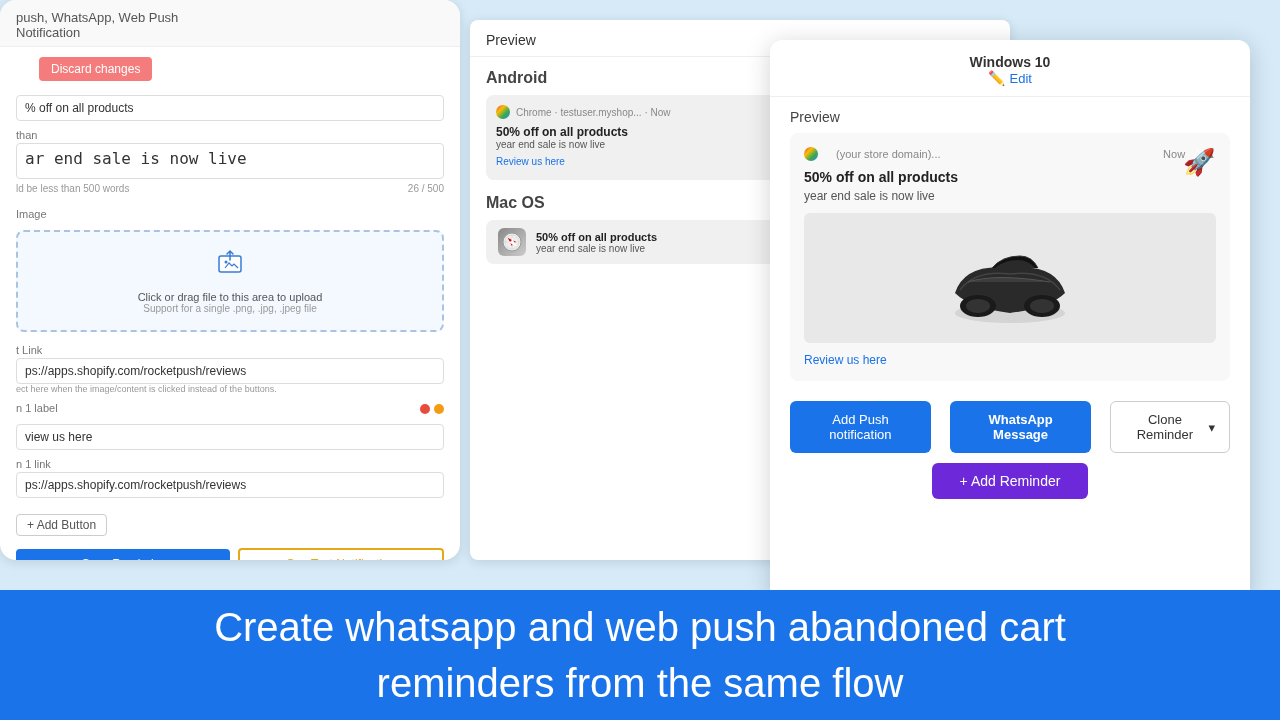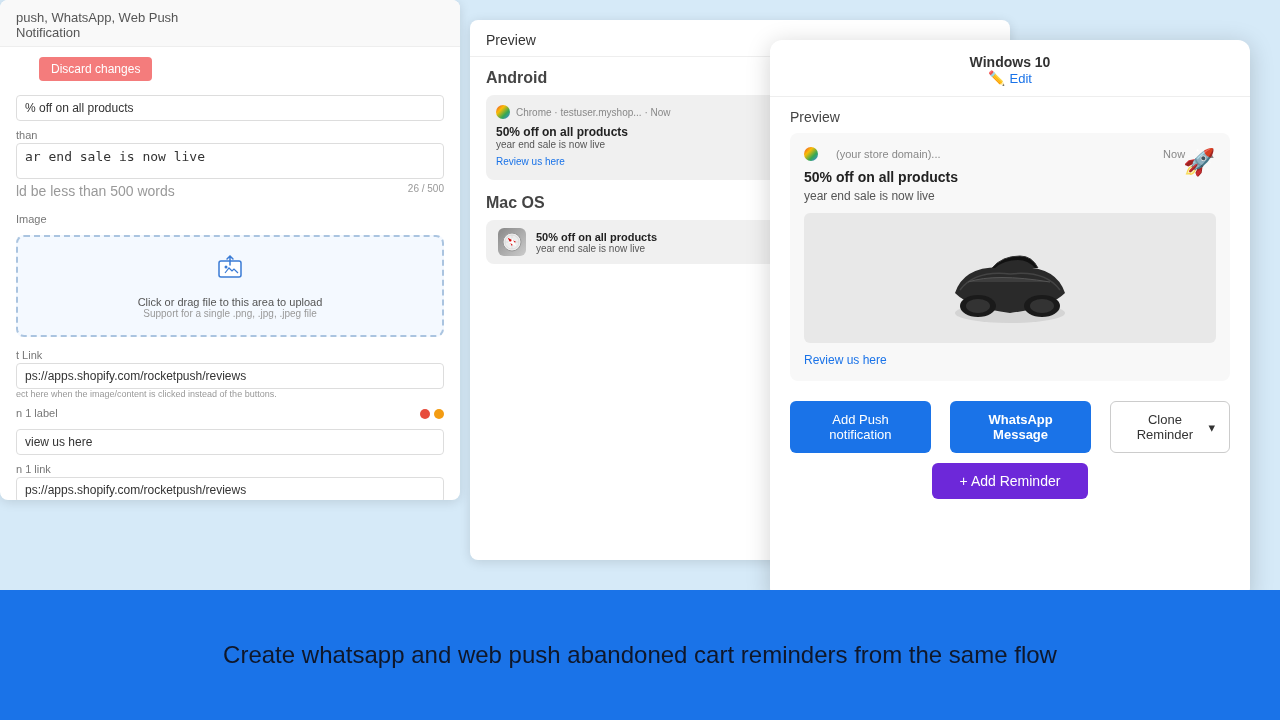--- a/index.html
+++ b/index.html
@@ -19,23 +19,23 @@
       position: relative;
       overflow: hidden;
     }
 
     
     .left-panel {
       position: absolute;
       left: 0;
       top: 0;
       width: 460px;
-      height: 500px;
+      height: 560px;
       background: white;
-      border-radius: 8px;
+      border-radius: 16px;
       box-shadow: 0 2px 12px rgba(0,0,0,0.12);
       overflow: hidden;
     }
 
     .left-panel-header {
       padding: 10px 16px 6px;
       border-bottom: 1px solid #eee;
       font-size: 13px;
       color: #555;
       background: #f9f9f9;
@@ -75,21 +75,21 @@
       padding: 5px 8px;
       font-size: 12px;
       color: #333;
     }
 
     .form-field textarea {
       width: 100%;
       border: 1px solid #ddd;
       border-radius: 4px;
       padding: 5px 8px;
-      font-size: 13px;
+      font-size: 16px;
       color: #333;
       resize: none;
       height: 40px;
     }
 
     .upload-area {
       border: 2px dashed #aac4e0;
       border-radius: 8px;
       padding: 16px;
       text-align: center;
@@ -390,23 +390,23 @@
       width: 1280px;
       height: 130px;
       background: #1a73e8;
       display: flex;
       align-items: center;
       justify-content: center;
       padding: 20px;
     }
 
     .banner-text {
-      font-size: 24px;
+      font-size: 40px;
       font-weight: 400;
-      color: #0f172a;
+      color: #ffffff;
       text-align: center;
       line-height: 1.4;
       max-width: 900px;
     }
 
     
     .preview-card {
       background: #f0f0f0;
       border-radius: 8px;
       padding: 10px;
@@ -491,21 +491,21 @@
     </div>
 
     <div class="form-section">
       <div class="form-field">
         <input class="small-input" type="text" value="% off on all products" style="">
       </div>
       <div class="form-field">
         <label>than</label>
         <textarea class="small-input" style="height: 36px;">ar end sale is now live</textarea>
         <div style="display:flex; justify-content:space-between;">
-          <span style="font-size:14px; color:#999;">ld be less than 500 words</span>
+          <span style="font-size:10px; color:#999;">ld be less than 500 words</span>
           <span style="font-size:10px; color:#999;">26 / 500</span>
         </div>
       </div>
     </div>
 
     <div style="font-size:11px; color:#777; padding: 2px 16px;">Image</div>
     <div class="upload-area">
       <div class="upload-icon">
         <svg width="30" height="30" viewBox="0 0 30 30" fill="none">
           <rect x="4" y="8" width="22" height="16" rx="2" stroke="#3a7bd5" stroke-width="1.5" fill="white"></rect>

